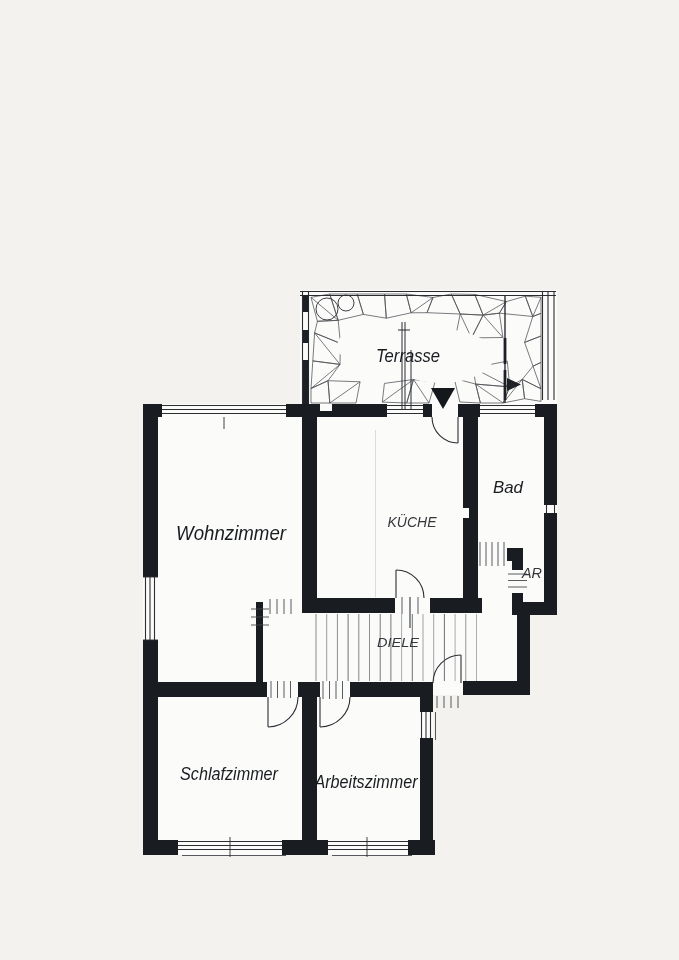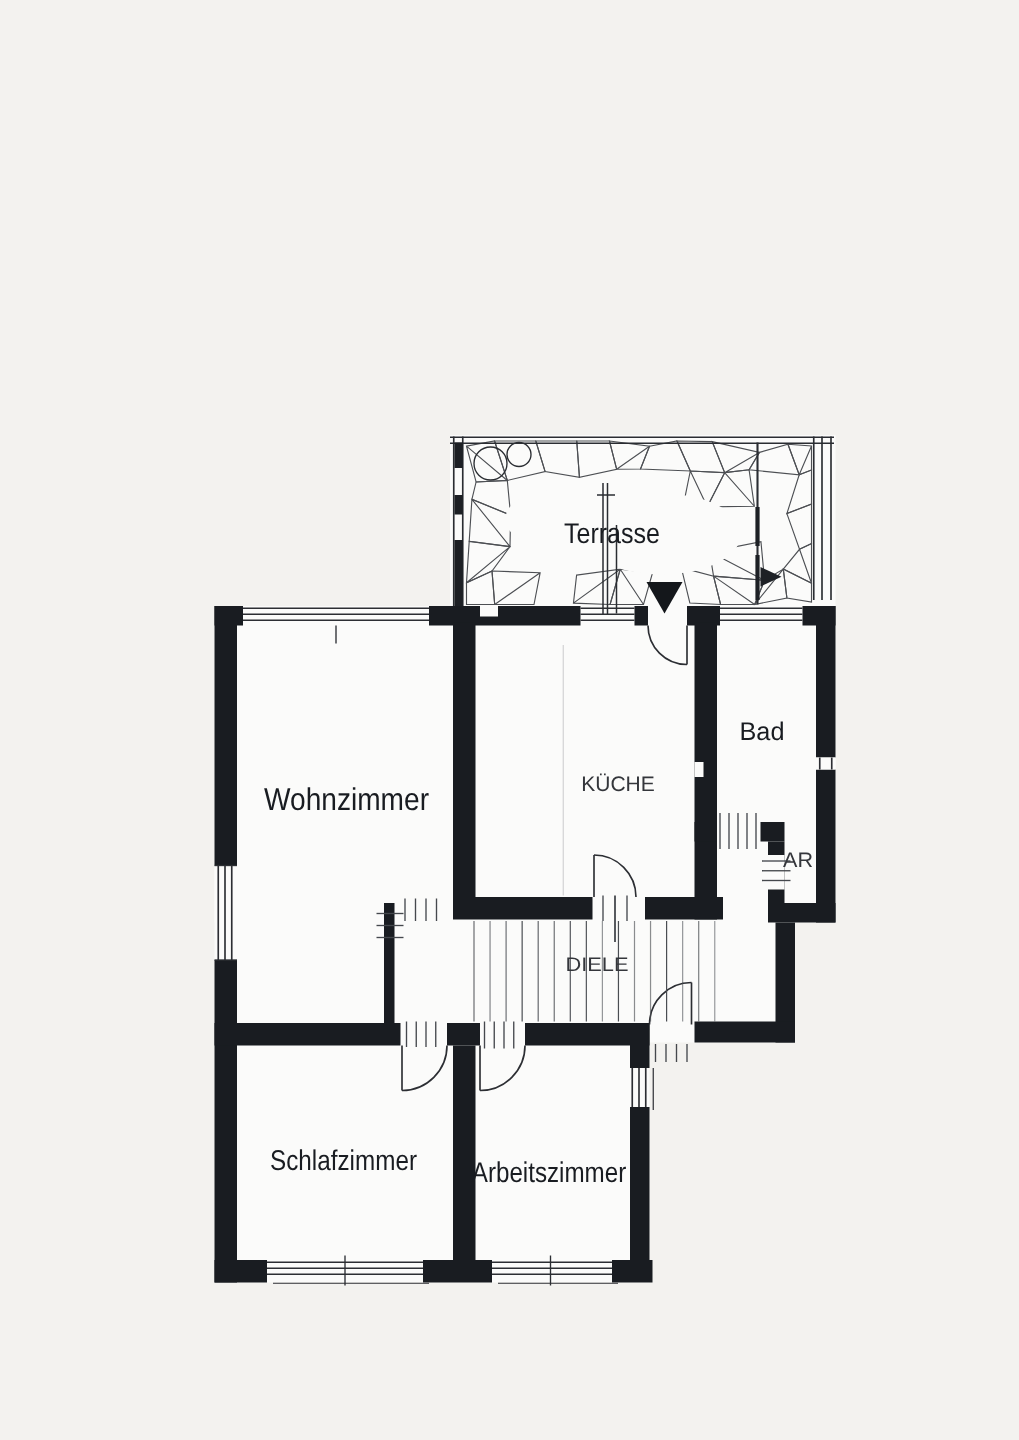--- a/index.html
+++ b/index.html
@@ -2,21 +2,21 @@
 <html style="--ink: #191c21; --paper: #f3f2ef;"><head>
 <meta charset="utf-8">
 <style>
   html,body{margin:0;padding:0;}
   body{
     width:679px;height:960px;
     background:var(--paper,#f3f2ef);
     font-family:"Liberation Sans", sans-serif;
     overflow:hidden;
   }
-  .page{position:relative;width:546px;height:960px;}
+  .page{position:relative;width:546px;height:960px;font-style:italic;}
   svg{position:absolute;left:0;top:0;}
   text{fill:var(--ink,#1d1f23);}
   .room-label{font-family:"Liberation Sans", sans-serif;}
   .drawn-label{font-family:"Liberation Sans", sans-serif;fill:#34363b;}
 </style>
 </head>
 <body>
 
 <div class="page">
 <svg width="679" height="960" viewBox="0 0 679 960">

